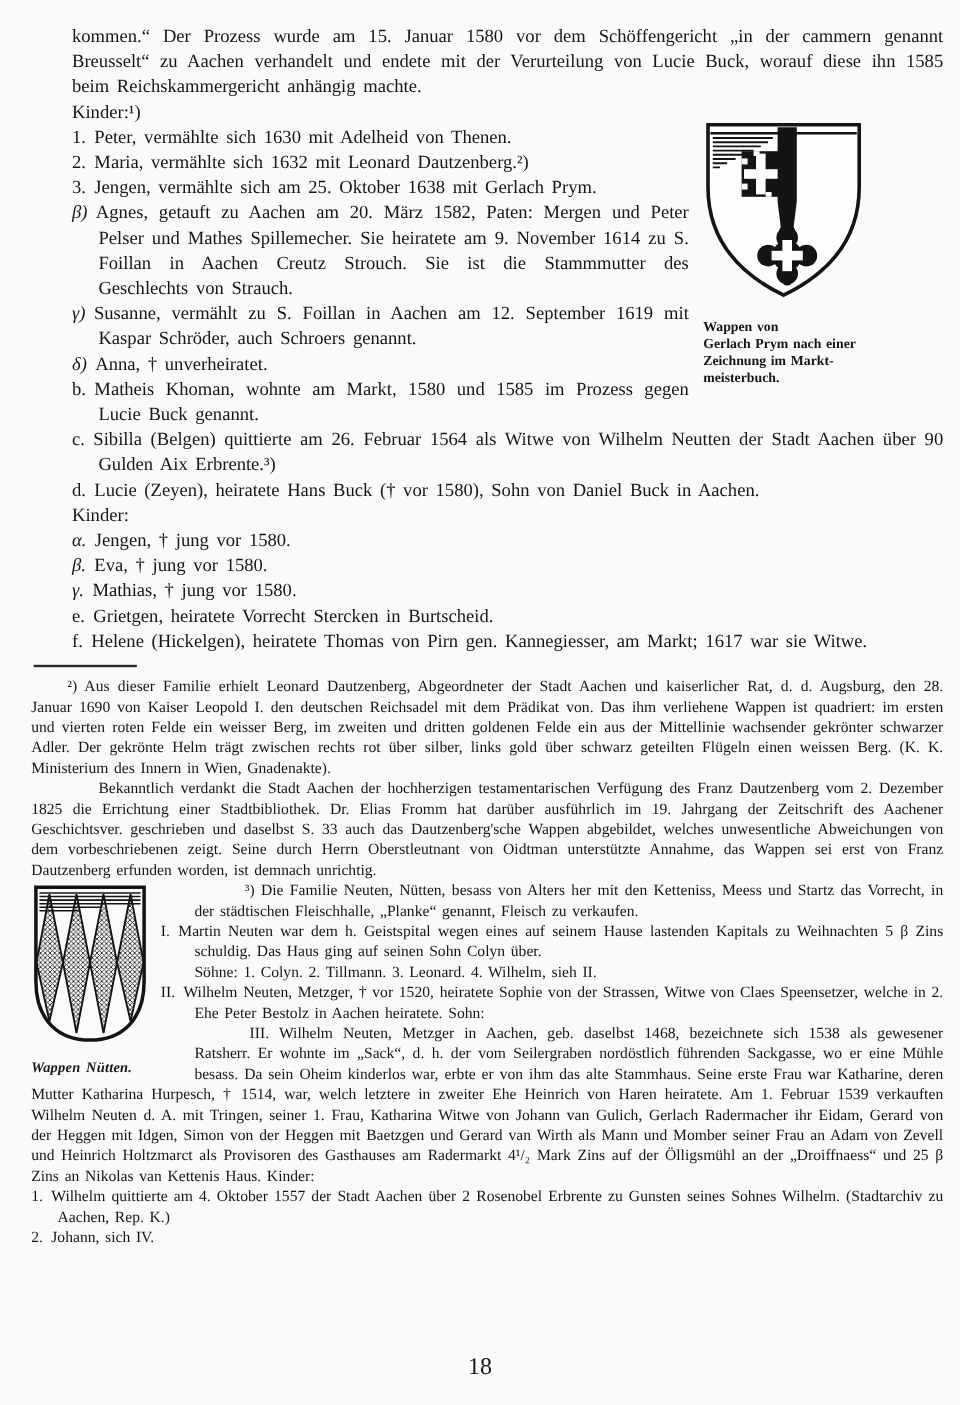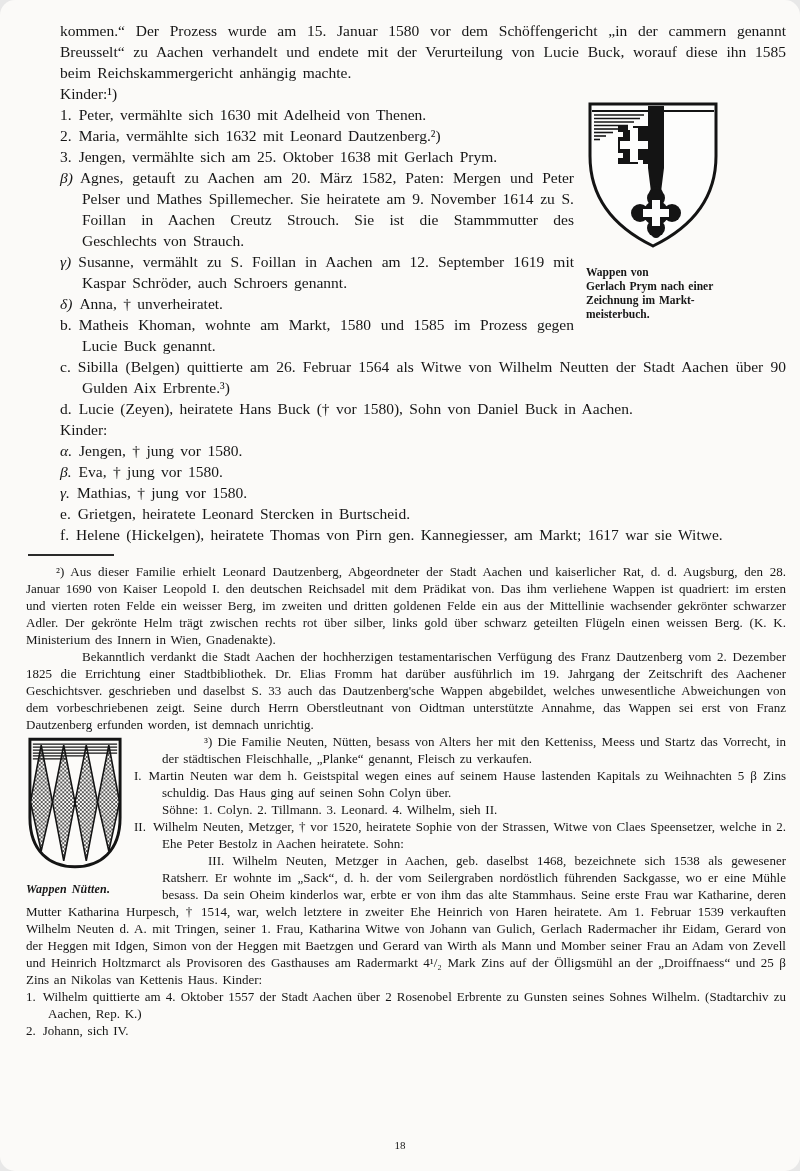--- a/index.html
+++ b/index.html
@@ -1,20 +1,19 @@
 <!DOCTYPE html>
 <html><head>
 <meta charset="utf-8">
 <style>
   html,body { margin:0; padding:0; background:#e8e8e8; }
   .page {
     position:relative; width:800px; height:1171px; margin:0 auto;
     background:#fbfaf8; color:#161616; overflow:hidden;
     font-family:"Liberation Serif", serif;
-    border-radius:15px;
   }
   .main {
     padding:20px 14px 0 60px;
     font-size:15.5px; line-height:21px; text-align:justify; word-spacing:2.5px;
   }
   .main p { margin:0; }
   .para1 { margin-left:21px; }
   .kinder { margin-left:4px; }
   .listwrap { overflow:visible; }
   .li { padding-left:22px; text-indent:-22px; }
@@ -51,21 +50,21 @@
   .nuetten { float:left; width:126px; margin:2px 10px 0 0;font-style:italic; }
   .nuetten figcaption { font-weight:700; font-size:12px; margin-top:4px; letter-spacing:0.2px; }
   .fn3intro { text-indent:42px; }
   .r1, .r2 { margin-left:34px; padding-left:28px; text-indent:-28px; }
   .soehne { margin-left:62px; }
   .r3 { text-indent:46px; }
   .child { margin-left:28px; padding-left:22px; text-indent:-22px; }
 
   .pagenum {
     position:absolute; bottom:20px; left:0; width:100%;
-    text-align:center; font-size:11px;
+    text-align:center; font-size:20px;
   }
 </style>
 </head>
 <body>
 
 <div class="page">
 
   <div class="main">
     <p class="para1">kommen.“  Der Prozess wurde am 15. Januar 1580 vor dem Schöffengericht „in der cammern genannt Breusselt“ zu Aachen verhandelt und endete mit der Verurteilung von Lucie Buck, worauf diese ihn 1585 beim Reichskammergericht anhängig machte.</p>
     <p class="kinder">Kinder:¹)</p>
@@ -123,21 +122,21 @@
       <p class="li g"><span class="mk">δ)</span><span>Anna, † unverheiratet.</span></p>
     </div>
 
     <p class="li m"><span class="mk">b.</span><span>Matheis Khoman, wohnte am Markt, 1580 und 1585 im Prozess gegen Lucie Buck genannt.</span></p>
     <p class="li m"><span class="mk">c.</span><span>Sibilla (Belgen) quittierte am 26. Februar 1564 als Witwe von Wilhelm Neutten der Stadt Aachen über 90 Gulden Aix Erbrente.³)</span></p>
     <p class="li m"><span class="mk">d.</span><span>Lucie (Zeyen), heiratete Hans Buck († vor 1580), Sohn von Daniel Buck in Aachen.</span></p>
     <p class="k2">Kinder:</p>
     <p class="li dg"><span class="mk">α.</span><span>Jengen, † jung vor 1580.</span></p>
     <p class="li dg"><span class="mk">β.</span><span>Eva, † jung vor 1580.</span></p>
     <p class="li dg"><span class="mk">γ.</span><span>Mathias, † jung vor 1580.</span></p>
-    <p class="li m"><span class="mk">e.</span><span>Grietgen, heiratete Leonard Stercken in Burtscheid.</span></p>
+    <p class="li m"><span class="mk">e.</span><span>Grietgen, heiratete Vorrecht Stercken in Burtscheid.</span></p>
     <p class="li m"><span class="mk">f.</span><span>Helene (Hickelgen), heiratete Thomas von Pirn gen. Kannegiesser, am Markt;  1617 war sie Witwe.</span></p>
   </div>
 
   <div class="fnsep"></div>
 
   <div class="footnotes">
     <p class="fn2">²) Aus dieser Familie erhielt  Leonard Dautzenberg, Abgeordneter der Stadt Aachen und  kaiserlicher Rat, d. d. Augsburg, den 28. Januar 1690 von Kaiser Leopold I. den deutschen Reichsadel mit dem Prädikat von.  Das ihm verliehene Wappen ist quadriert: im ersten und vierten roten Felde ein weisser Berg, im zweiten und dritten goldenen Felde ein aus der Mittellinie wachsender gekrönter schwarzer Adler.  Der gekrönte Helm trägt zwischen rechts rot über silber, links gold über schwarz geteilten Flügeln einen weissen Berg.  (K. K. Ministerium des Innern in Wien, Gnadenakte).</p>
     <p class="fn2b">Bekanntlich verdankt die Stadt Aachen der hochherzigen testamentarischen Verfügung des Franz Dautzenberg vom 2. Dezember 1825 die Errichtung einer Stadtbibliothek.  Dr. Elias Fromm hat darüber ausführlich im 19. Jahrgang der Zeitschrift des Aachener Geschichtsver. geschrieben und daselbst S. 33 auch  das Dautzenberg'sche Wappen abgebildet, welches unwesentliche Abweichungen von dem vorbeschriebenen zeigt.  Seine durch Herrn Oberstleutnant von Oidtman unterstützte Annahme, das Wappen sei erst von Franz Dautzenberg erfunden worden, ist demnach unrichtig.</p>
 
     <div class="fn3">

